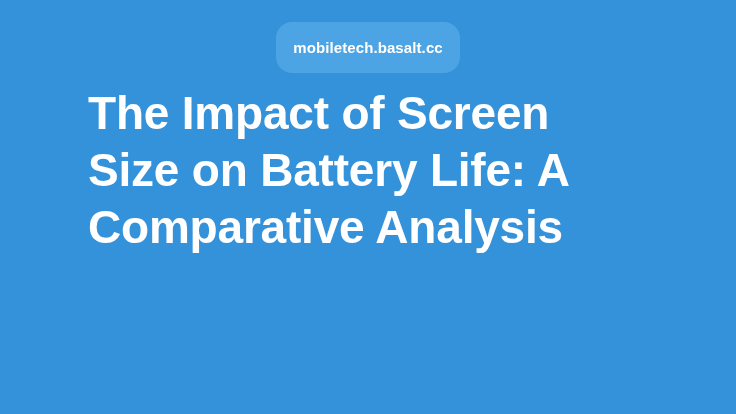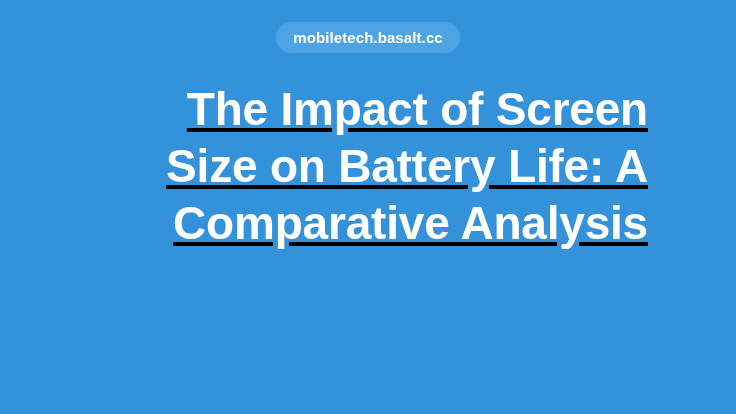--- a/index.html
+++ b/index.html
@@ -22,36 +22,35 @@
     display: flex;
     flex-direction: column;
     align-items: center;
     padding-top: 22px;
   }
   .domain-badge {
     display: inline-flex;
     align-items: center;
     justify-content: center;
     height: 31px;
-    padding: 0 17px;
+    padding: 10px 17px;
     border-radius: 16px;
     background: #4ca4e4;
     color: #ffffff;
     font-size: 15px;
     font-weight: bold;
     letter-spacing: 0.1px;
     line-height: 31px;
     white-space: nowrap;
     user-select: none;
   }
   .title-block {
     width: 560px;
-    margin-top: 28px;
-    text-align: right;
-    text-decoration: underline;
+    margin-top: 12px;
+    text-align: left;
   }
   .title {
     margin: 0;
     color: #ffffff;
     font-size: 46px;
     font-weight: bold;
     line-height: 57px;
     letter-spacing: -0.2px;
     word-wrap: break-word;
   }

